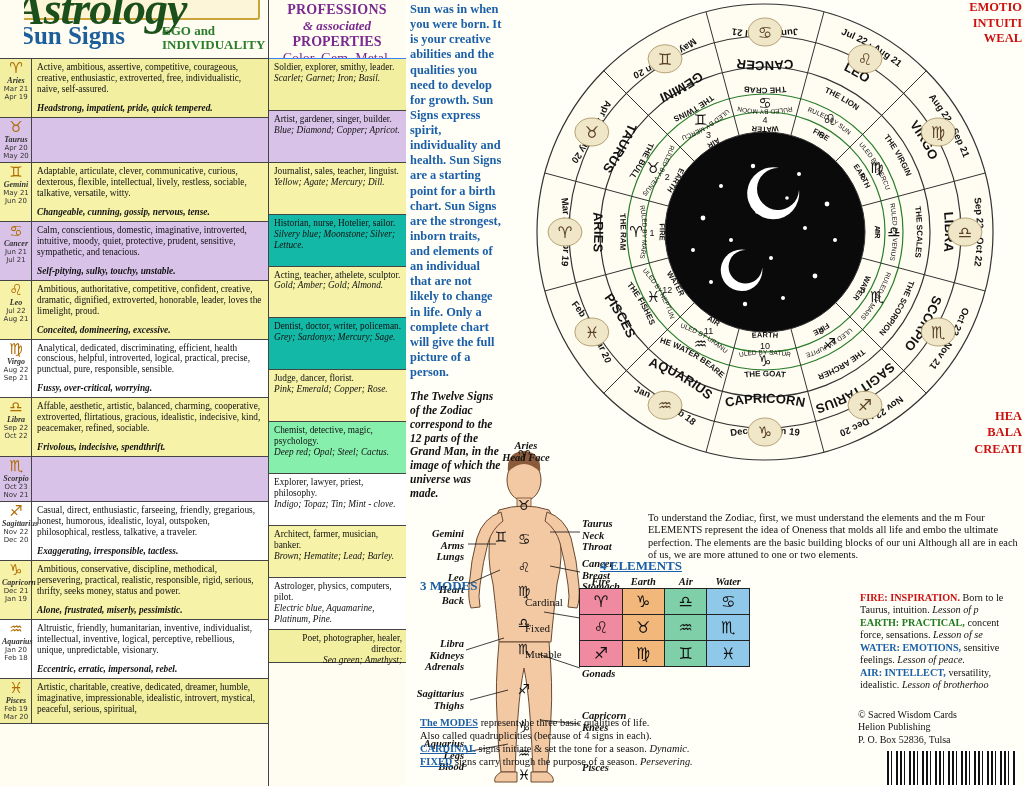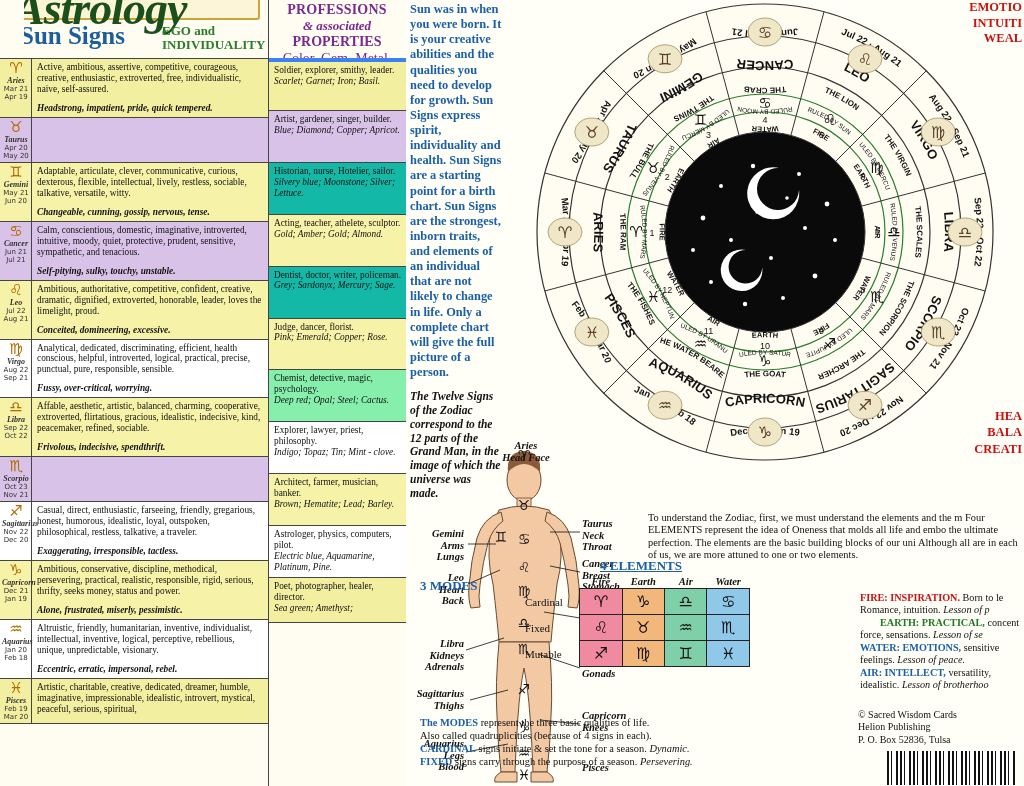--- a/index.html
+++ b/index.html
@@ -82,21 +82,21 @@
   .prof-head .l2 { font-style: italic; font-weight: bold; font-size: 13px; color: #7a2a8f; }
   .prof-head .l3 { font-weight: bold; font-size: 14px; color: #7a2a8f; }
   .prof-head .l4 { font-size: 14px; color: #7a2a8f; font-weight: normal; margin-top: 1px;}
   .prof-rows { position: absolute; top: 58px; left: 0; width: 137px; }
   .prof-row {
     border-bottom: 1px solid #444; border-top: 0;
     padding: 3px 4px 3px 5px;
     font-family: "Liberation Serif", serif;
     font-size: 9.3px; line-height: 1.18; color: #111;
   }
-  .prof-row:first-child { border-top: 4px solid #3b82f6; }
+  .prof-row:first-child { border-top: 1px solid #3b82f6; }
   .prof-row .it { font-style: italic; display: block; }
 
   
   .sunblock {
     position: absolute; left: 408px; top: 0; width: 98px; height: 430px;
     padding: 2px 4px 0 2px;
   }
   .sunblock p {
     margin: 0; font-family: "Liberation Serif", serif;
     font-weight: bold; font-size: 12.4px; line-height: 1.22;
@@ -157,29 +157,29 @@
     border: 1px solid #222; font-family: "DejaVu Sans", sans-serif; font-size: 16px; color: #111;
   }
   .grid td.rowlabel {
     border: none; text-align: left; width: 56px;
     font-family: "Liberation Serif", serif; font-size: 11px; font-weight: normal; color: #111;
   }
   .modes-note {
     position: absolute; left: 420px; top: 716px; width: 420px;
     font-family: "Liberation Serif", serif; font-size: 10.4px; line-height: 1.25; color: #111;
   }
-  .modes-note .hdr { color: #1a5fa8; font-weight: bold; }
+  .modes-note .hdr { color: #1a5fa8; font-weight: bold; text-decoration: underline; }
   .modes-note .it { font-style: italic; text-align: center; }
 
   .elements-list {
     position: absolute; left: 860px; top: 592px; width: 164px;
     font-family: "Liberation Serif", serif; font-size: 10.2px; line-height: 1.22; color: #111;
   }
   .elements-list .fire { color: #cc1111; font-weight: bold; }
-  .elements-list .earth { color: #1f7a1f; font-weight: bold; margin-left: 20px; }
+  .elements-list .earth { color: #1f7a1f; font-weight: bold; }
   .elements-list .air { color: #1a5fa8; font-weight: bold; }
   .elements-list .water { color: #1a5fa8; font-weight: bold; }
   .elements-list .it { font-style: italic; }
 
   .credit {
     position: absolute; right: 6px; bottom: 40px; width: 160px; text-align: left;
     font-family: "Liberation Serif", serif; font-size: 10px; line-height: 1.25; color: #111;
   }
   .barcode {
     position: absolute; right: 6px; bottom: 0px; width: 132px; height: 36px;
@@ -301,29 +301,30 @@
   <div class="prof-panel">
     <div class="prof-head">
       <div class="l1">PROFESSIONS</div>
       <div class="l2">&amp; associated</div>
       <div class="l3">PROPERTIES</div>
       <div class="l4">Color, Gem, Metal, Plant</div>
     </div>
     <div class="prof-rows" id="prof-rows">
         <div class="prof-row" style="background: rgb(242, 239, 160); height: 52.875px;"><span>Soldier, explorer, smithy, leader.</span><span class="it">Scarlet; Garnet; Iron; Basil.</span></div>
         <div class="prof-row" style="background: rgb(217, 194, 232); height: 51.875px;"><span>Artist, gardener, singer, builder.</span><span class="it">Blue; Diamond; Copper; Apricot.</span></div>
+        <div class="prof-row" style="background: rgb(246, 242, 168); height: 51.875px;"><span>Journalist, sales, teacher, linguist.</span><span class="it">Yellow; Agate; Mercury; Dill.</span></div>
         <div class="prof-row" style="background: #14b8a6; height: 51.875px;"><span>Historian, nurse, Hotelier, sailor.</span><span class="it">Silvery blue; Moonstone; Silver; Lettuce.</span></div>
         <div class="prof-row" style="background: rgb(246, 242, 168); height: 51.875px;"><span>Acting, teacher, athelete, sculptor.</span><span class="it">Gold; Amber; Gold; Almond.</span></div>
         <div class="prof-row" style="background: #14b8a6; height: 52px;"><span>Dentist, doctor, writer, policeman.</span><span class="it">Grey; Sardonyx; Mercury; Sage.</span></div>
         <div class="prof-row" style="background: rgb(246, 242, 168); height: 51.875px;"><span>Judge, dancer, florist.</span><span class="it">Pink; Emerald; Copper; Rose.</span></div>
         <div class="prof-row" style="background: #86efac; height: 51.875px;"><span>Chemist, detective, magic, psychology.</span><span class="it">Deep red; Opal; Steel; Cactus.</span></div>
         <div class="prof-row" style="background: rgb(255, 255, 255); height: 51.875px;"><span>Explorer, lawyer, priest, philosophy.</span><span class="it">Indigo; Topaz; Tin; Mint - clove.</span></div>
         <div class="prof-row" style="background: rgb(246, 242, 168); height: 51.875px;"><span>Architect, farmer, musician, banker.</span><span class="it">Brown; Hematite; Lead; Barley.</span></div>
         <div class="prof-row" style="background: rgb(255, 255, 255); height: 51.875px;"><span>Astrologer, physics, computers, pilot.</span><span class="it">Electric blue, Aquamarine, Platinum, Pine.</span></div>
-        <div class="prof-row" style="background: rgb(242, 239, 160); height: 45px;"><span>Poet, photographer, healer, director.</span><span class="it">Sea green; Amethyst;</span></div>
+        <div class="prof-row" style="background: rgb(242, 239, 160); height: 33px; text-align: right;"><span>Poet, photographer, healer, director.</span><span class="it">Sea green; Amethyst;</span></div>
       </div>
   </div>
 
   <div class="sunblock">
     <p>Sun was in when you were born. It is your creative abilities and the qualities you need to develop for growth. Sun Signs express spirit, individuality and health. Sun Signs are a starting point for a birth chart. Sun Signs are the strongest, inborn traits, and elements of an individual that are not likely to change in life. Only a complete chart will give the full picture of a person.</p>
     <p class="twelve">The Twelve Signs of the Zodiac correspond to the 12 parts of the Grand Man, in the image of which the universe was made.</p>
   </div>
 
   <div class="wheel-wrap">
     <svg width="518" height="470" viewBox="0 0 518 470">
@@ -683,21 +684,21 @@
     <div>Also called quadruplicities (because of 4 signs in each).</div>
     <div>
       <span class="hdr">CARDINAL</span><span> signs initiate &amp; set the tone for a season. </span><span class="it">Dynamic.</span>
     </div>
     <div>
       <span class="hdr">FIXED</span><span> signs carry through the purpose of a season. </span><span class="it">Persevering.</span>
     </div>
   </div>
 
   <div class="elements-list" id="elements-list">
-      <div><span class="fire">FIRE: INSPIRATION.</span><span> Born to le Romance, intuition. </span><span class="it">Lesson of p</span></div>
+      <div><span class="fire">FIRE: INSPIRATION.</span><span> Born to le Taurus, intuition. </span><span class="it">Lesson of p</span></div>
       <div><span class="earth">EARTH: PRACTICAL,</span><span> concent force, sensations. </span><span class="it">Lesson of se</span></div>
       <div><span class="water">WATER: EMOTIONS,</span><span> sensitive feelings. </span><span class="it">Lesson of peace.</span></div>
       <div><span class="air">AIR: INTELLECT,</span><span> versatility, idealistic. </span><span class="it">Lesson of brotherhoo</span></div>
     </div>
 
   <div class="credit">
     <div>© Sacred Wisdom Cards</div>
     <div>Helion Publishing</div>
     <div>P. O. Box 52836, Tulsa</div>
   </div>

